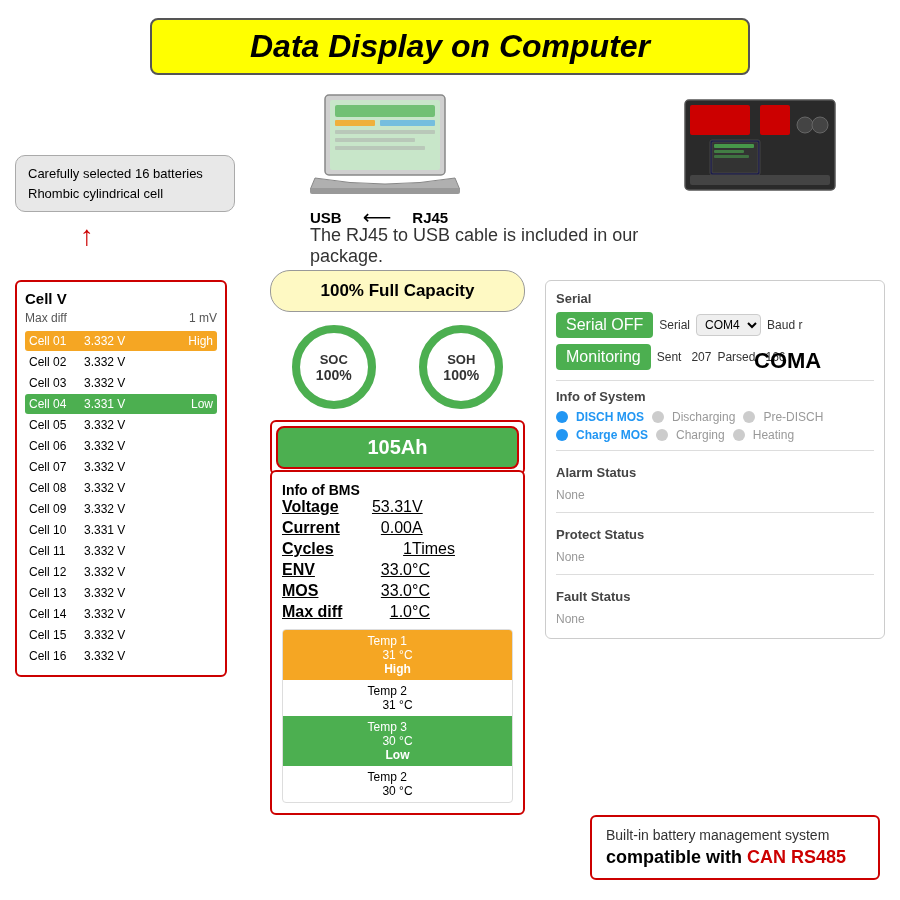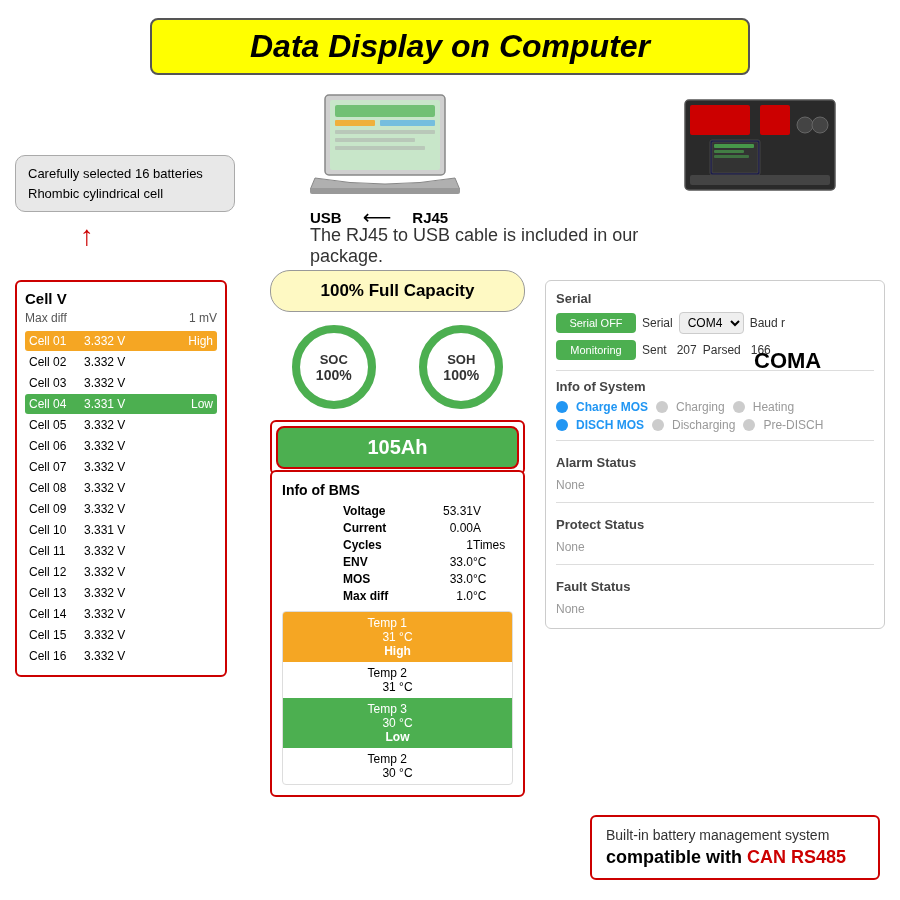--- a/index.html
+++ b/index.html
@@ -207,27 +207,27 @@
       left: 270px;
       width: 255px;
       border: 2px solid #cc0000;
       border-radius: 6px;
       padding: 10px;
       background: #fff;
     }
     .bms-title {
       font-size: 14px;
       font-weight: bold;
-      margin-bottom: 6px;
     }
     .bms-row {
       display: flex;
-      justify-content: flex-end;
-      font-size: 12px;
+      justify-content: flex-start;
+      font-size: 16px;
       margin-bottom: 3px;
+      text-decoration: underline;
     }
     .bms-row .bms-key { font-weight: bold; width: 70px; }
     .bms-row .bms-val { width: 60px; text-align: right; }
     .bms-row .bms-unit { width: 40px; }
 
     
     .temp-grid {
       margin-top: 8px;
       border: 1px solid #ddd;
       border-radius: 4px;
@@ -270,21 +270,21 @@
       align-items: center;
       gap: 6px;
       margin-bottom: 6px;
     }
     .btn-green {
       background: #4caf50;
       color: #fff;
       border: none;
       border-radius: 4px;
       padding: 4px 10px;
-      font-size: 11px;
+      font-size: 16px;
       cursor: pointer;
       min-width: 80px;
     }
     .serial-select {
       border: 1px solid #ccc;
       border-radius: 4px;
       padding: 2px 4px;
       font-size: 12px;
     }
     .serial-label { font-size: 12px; color: #333; }
@@ -610,34 +610,34 @@
     <span class="serial-label">Sent</span>
     <span class="serial-num">207</span>
     <span class="serial-label">Parsed</span>
     <span class="serial-num">166</span>
   </div>
 
   <div class="system-section">
     <div class="section-title">Info of System</div>
     <div class="system-row">
       <span class="dot-blue"></span>
+      <span class="mos-label">DISCH MOS</span>
+      <span class="dot-gray"></span>
+      <span class="status-label">Discharging</span>
+      <span class="dot-gray"></span>
+      <span class="status-label">Pre-DISCH</span>
+    </div>
+    <div class="system-row">
+      <span class="dot-blue"></span>
       <span class="mos-label">Charge MOS</span>
       <span class="dot-gray"></span>
       <span class="status-label">Charging</span>
       <span class="dot-gray"></span>
       <span class="status-label">Heating</span>
     </div>
-    <div class="system-row">
-      <span class="dot-blue"></span>
-      <span class="mos-label">DISCH MOS</span>
-      <span class="dot-gray"></span>
-      <span class="status-label">Discharging</span>
-      <span class="dot-gray"></span>
-      <span class="status-label">Pre-DISCH</span>
-    </div>
   </div>
 
   <div class="status-section">
     <div class="section-title">Alarm Status</div>
     <div class="status-none">None</div>
   </div>
 
   <div class="status-section">
     <div class="section-title">Protect Status</div>
     <div class="status-none">None</div>

